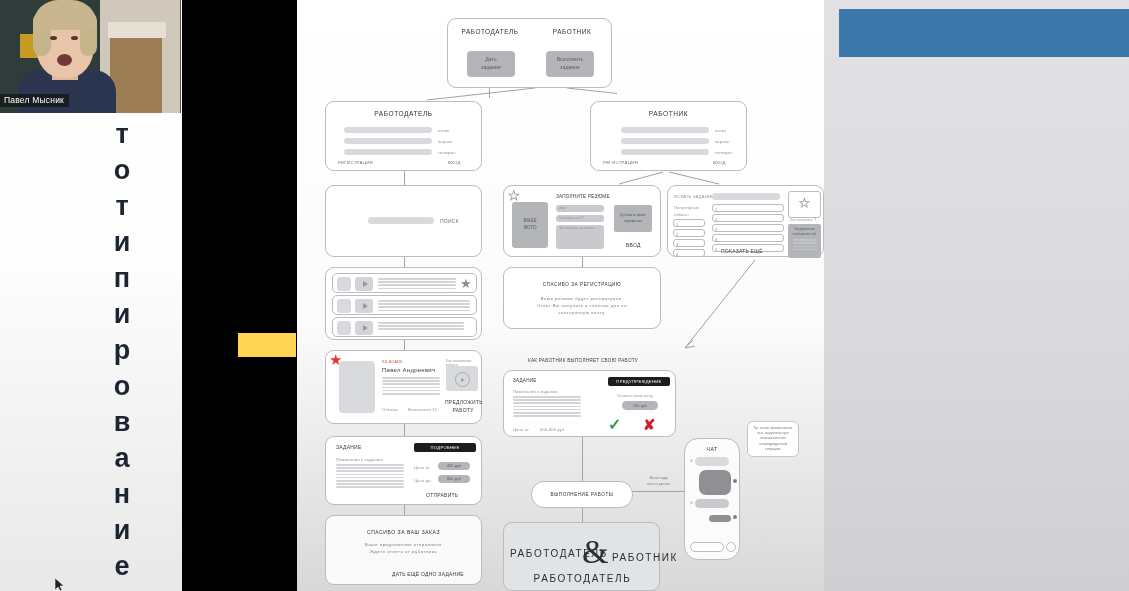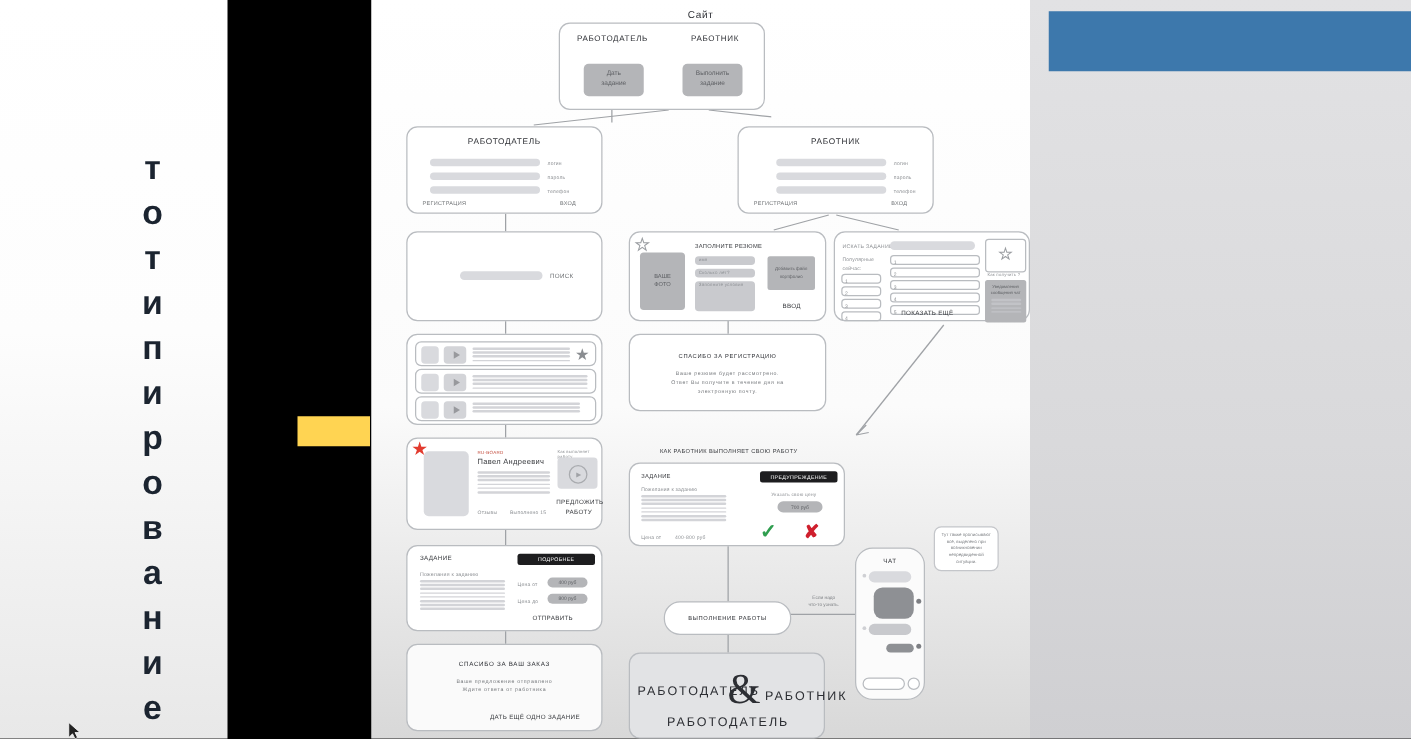--- a/index.html
+++ b/index.html
@@ -79,20 +79,37 @@
   .arrow{position:absolute;}
   .cursor{position:absolute;left:55px;top:578px;width:9px;height:13px;}
 </style>
 </head>
 <body>
 
 <div class="screen">
 
   <div class="leftpane">
 
+    <div class="webcam">
+      <div class="cam-wall"></div>
+      <div class="cam-wall2"></div>
+      <div class="cam-door-top"></div>
+      <div class="cam-door"></div>
+      <div class="cam-pic"></div>
+      <div class="cam-body"></div>
+      <div class="cam-neck"></div>
+      <div class="cam-head"></div>
+      <div class="cam-hair2"></div>
+      <div class="cam-hair3"></div>
+      <div class="cam-hair"></div>
+      <div class="cam-eye" style="left:50px;top:36px"></div>
+      <div class="cam-eye" style="left:71px;top:36px"></div>
+      <div class="cam-mouth"></div>
+      <div class="cam-name">Павел Мысник</div>
+    </div>
 
     <div class="vtext">
       <span>т</span>
       <span>о</span>
       <span>т</span>
       <span>и</span>
       <span>п</span>
       <span>и</span>
       <span>р</span>
       <span>о</span>
@@ -133,21 +150,20 @@
     </svg>
     <div class="conn vline" style="left:285px;top:256px;height:11px"></div>
     <svg class="arrow" style="left:380px;top:256px;width:100px;height:100px">
       <line x1="78" y1="4" x2="8" y2="92" stroke="#9fa2a6" stroke-width="1"></line>
       <path d="M8 92 L16 84 M8 92 L18 90" stroke="#9fa2a6" stroke-width="1" fill="none"></path>
     </svg>
     <div class="conn vline" style="left:285px;top:437px;height:44px"></div>
     <div class="conn vline" style="left:285px;top:508px;height:14px"></div>
     <div class="conn hline" style="left:310px;top:491px;width:118px"></div>
 
-    <div class="ttl" style="left:0;top:7px;width:527px;font-size:8px">Сайт</div>
     <div class="node" style="left:150px;top:18px;width:165px;height:70px">
       <div class="ttl" style="left:4px;top:9px;width:76px;font-size:6.4px">РАБОТОДАТЕЛЬ</div>
       <div class="ttl" style="left:86px;top:9px;width:76px;font-size:6.4px">РАБОТНИК</div>
       <div class="btn-grey" style="left:19px;top:32px;width:48px;height:26px;flex-direction:column">
         <span>Дать</span>
         <span>задание</span>
       </div>
       <div class="btn-grey" style="left:98px;top:32px;width:48px;height:26px;flex-direction:column">
         <span>Выполнить</span>
         <span>задание</span>

